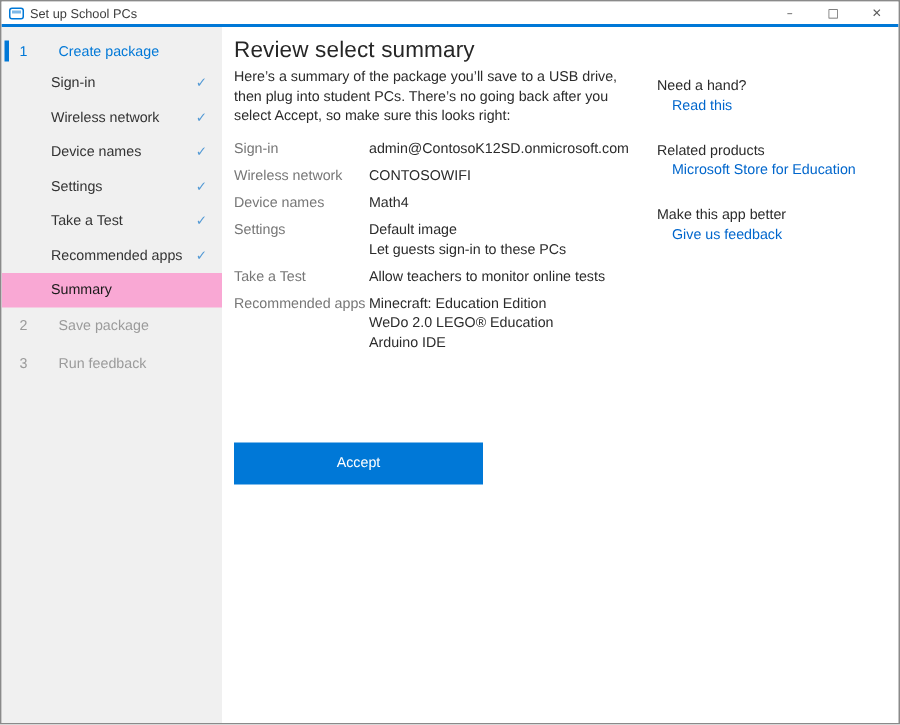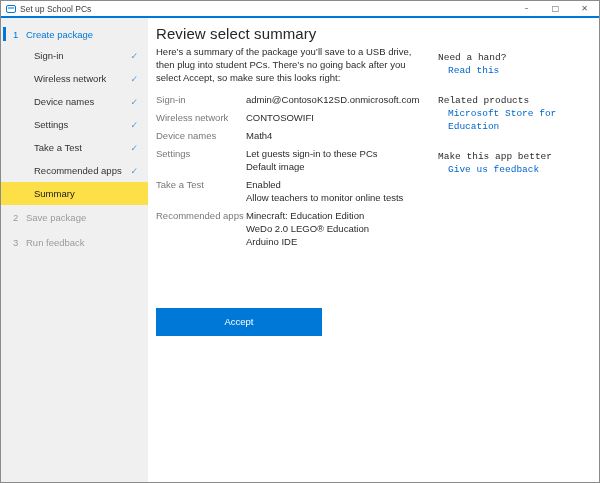--- a/index.html
+++ b/index.html
@@ -55,31 +55,31 @@
   .nav-step {
     height: 20px; display: flex; align-items: center;
     position: relative; color: #9b9b9b;
   }
   .nav-step.active { color: #0078d7; }
   .nav-step .active-bar {
     position: absolute; left: 2px; top: 3px; bottom: 3px; width: 3px;
     background: #0078d7;
   }
   .nav-step .step-num { margin-left: 12px; width: 10px; }
-  .nav-step .step-label { margin-left: 3px; }
+  .nav-step .step-label { margin-left: 16px; }
   .nav-step.pending { height: 25px; }
 
   .nav-sub {
     height: 23px; display: flex; align-items: center;
     padding-left: 33px; padding-right: 10px;
     color: #333333;
   }
   .nav-sub .nav-sub-label { flex: 1; }
   .nav-sub .check { color: #569bd5; font-size: 9px; }
-  .nav-sub.selected { background: #fde047; color: #1a1a1a; }
+  .nav-sub.selected { background: #f9a8d4; color: #1a1a1a; }
 
   
   .main {
     flex: 1; padding: 6px 0 0 8px;
     overflow: hidden;
   }
   .page-title {
     font-size: 15px; font-weight: 400; color: #262626;
     line-height: 20px; letter-spacing: 0.1px;
   }
@@ -103,21 +103,20 @@
     font-family: "Liberation Sans", sans-serif;
     text-align: center; line-height: 18px;
     cursor: pointer;
   }
 
   
   .aside {
     width: 173px; flex: 0 0 auto;
     padding: 33px 10px 0 12px;
     font-size: 9.5px;
-    font-family: Liberation Mono, monospace;
   }
   .aside-section { margin-bottom: 17px; }
   .aside-heading { color: #2b2b2b; line-height: 13px; }
   .aside-link {
     display: inline-block; margin-top: 0;
     color: #0066cc; line-height: 13px;
     text-decoration: none; cursor: pointer; padding-left: 10px;
   }
 </style>
 </head>
@@ -207,29 +206,28 @@
         <div class="field-row">
           <div class="field-label">Device names</div>
           <div class="field-values">
             <div>Math4</div>
           </div>
         </div>
 
         <div class="field-row">
           <div class="field-label">Settings</div>
           <div class="field-values">
+            <div>Default image</div>
             <div>Let guests sign-in to these PCs</div>
-            <div>Default image</div>
           </div>
         </div>
 
         <div class="field-row">
           <div class="field-label">Take a Test</div>
           <div class="field-values">
-            <div>Enabled</div>
             <div>Allow teachers to monitor online tests</div>
           </div>
         </div>
 
         <div class="field-row">
           <div class="field-label">Recommended apps</div>
           <div class="field-values">
             <div>Minecraft: Education Edition</div>
             <div>WeDo 2.0 LEGO® Education</div>
             <div>Arduino IDE</div>

